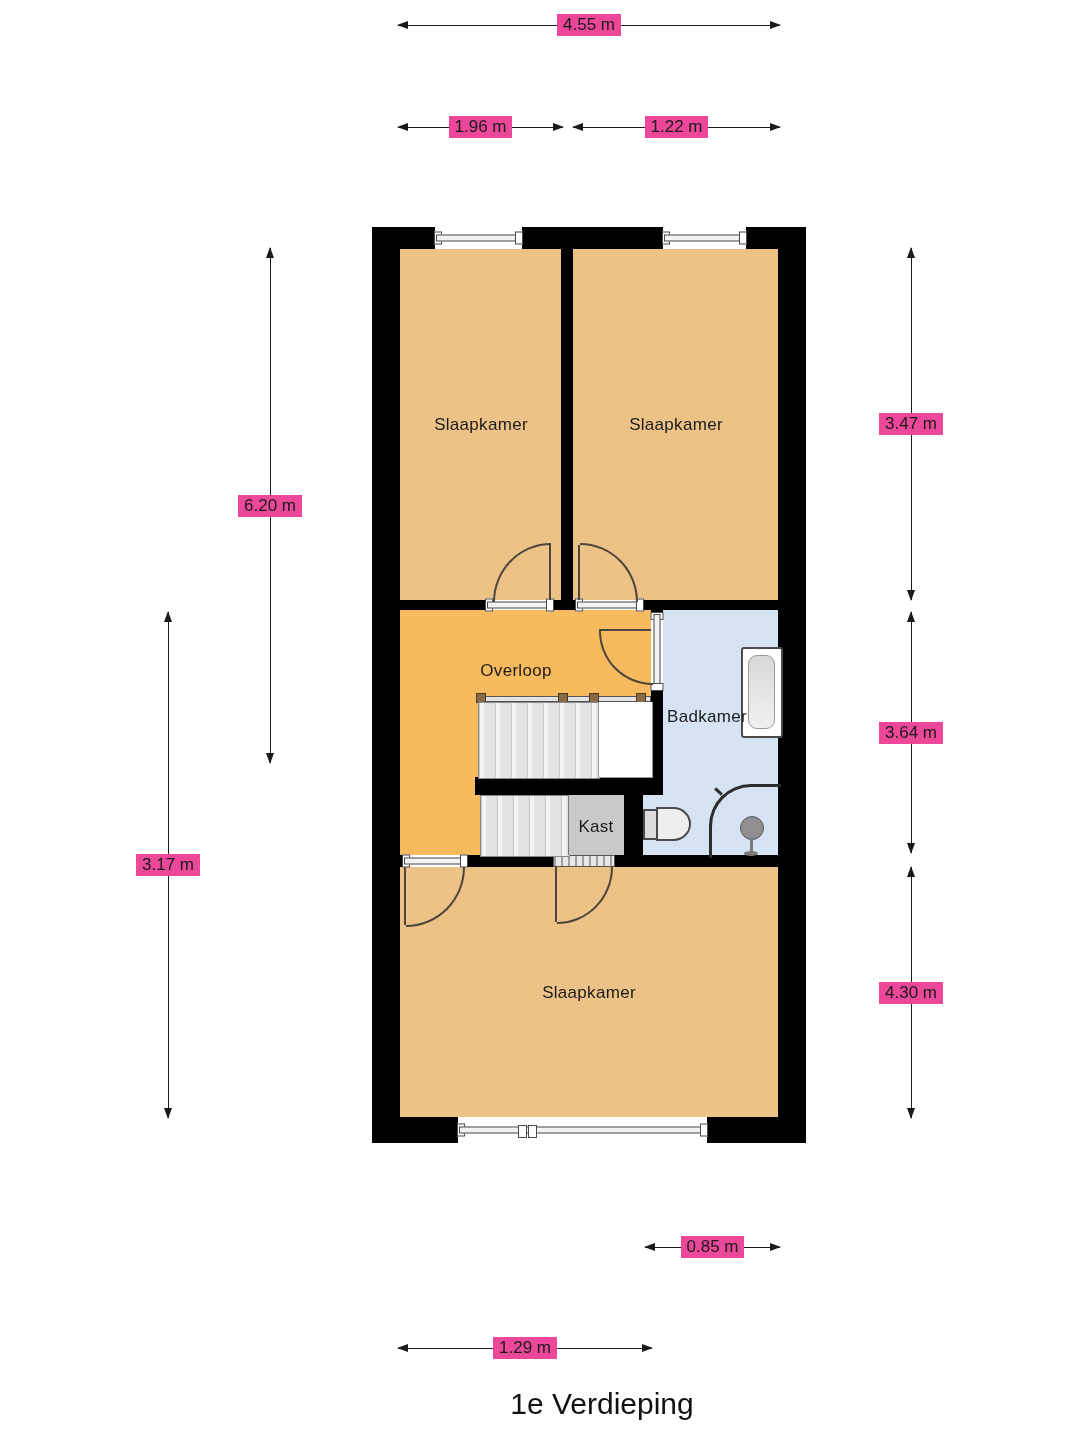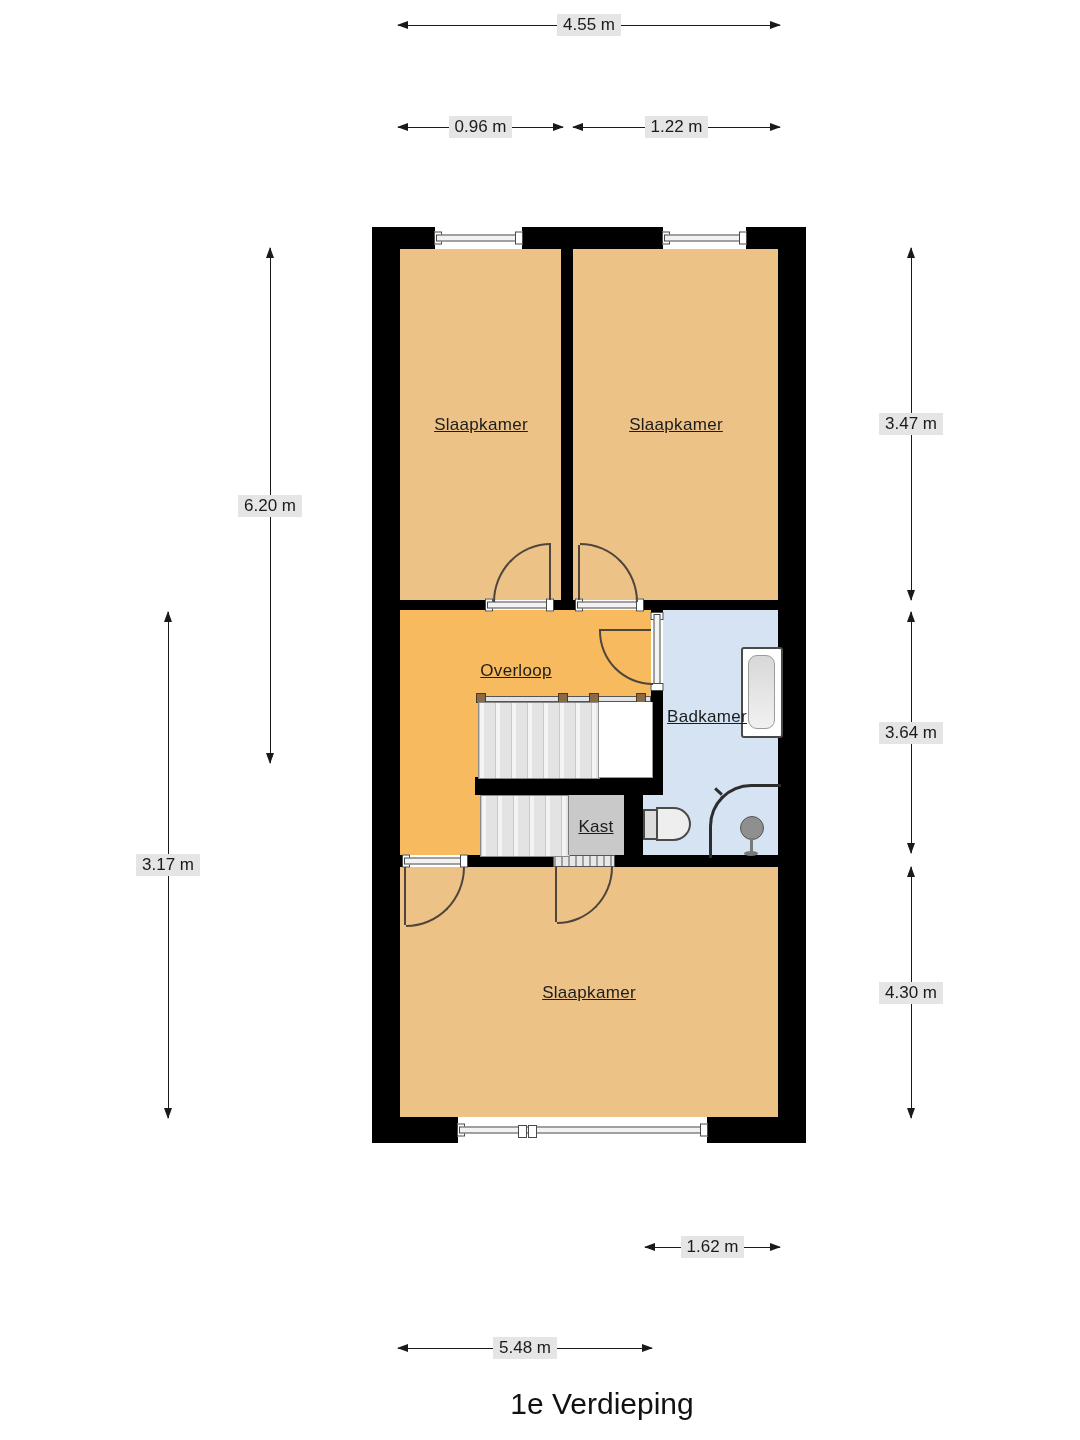--- a/index.html
+++ b/index.html
@@ -5,21 +5,21 @@
   html,body{margin:0;padding:0;background:#ffffff;}
   .canvas{position:relative;width:1080px;height:1440px;background:#fff;
           font-family:"Liberation Sans",sans-serif;overflow:hidden;}
 
   
   .abs{position:absolute;}
   .wall{position:absolute;background:#000;}
   .room{position:absolute;}
 
   .room-label{position:absolute;transform:translate(-50%,-50%);
-    font-size:17px;color:#1c1c1c;white-space:nowrap;letter-spacing:.3px;text-decoration:underline;}
+    font-size:17px;color:#1c1c1c;white-space:nowrap;letter-spacing:.3px;}
 
   
   .win{position:absolute;background:#fff;}
   .win .bar{position:absolute;left:1px;right:1px;top:50%;height:5px;
     transform:translateY(-50%);border:1px solid #4a4a4a;background:#f2f2f2;}
   .win::before,.win::after{content:"";position:absolute;top:50%;
     transform:translateY(-50%);width:6px;height:11px;background:#fff;
     border:1px solid #4a4a4a;}
   .win::before{left:-1px;} .win::after{right:-1px;}
 
@@ -67,21 +67,21 @@
 
   
   .dim-h,.dim-v{position:absolute;}
   .dim-h .line{position:absolute;left:0;right:0;top:0;height:1px;background:#1a1a1a;}
   .dim-v .line{position:absolute;top:0;bottom:0;left:0;width:1px;background:#1a1a1a;}
   .arr{position:absolute;width:0;height:0;}
   .arr-l{left:-1px;top:-4px;border-top:4px solid transparent;border-bottom:4px solid transparent;border-right:11px solid #1a1a1a;}
   .arr-r{right:-1px;top:-4px;border-top:4px solid transparent;border-bottom:4px solid transparent;border-left:11px solid #1a1a1a;}
   .arr-u{top:-1px;left:-4px;border-left:4px solid transparent;border-right:4px solid transparent;border-bottom:11px solid #1a1a1a;}
   .arr-d{bottom:-1px;left:-4px;border-left:4px solid transparent;border-right:4px solid transparent;border-top:11px solid #1a1a1a;}
-  .dim-label{position:absolute;background:#e5e5e5;padding:1px 6px;font-size:17px;
+  .dim-label{position:absolute;background:#ec4899;padding:1px 6px;font-size:17px;
     color:#1a1a1a;white-space:nowrap;}
   .dim-h .dim-label{left:50%;top:0;transform:translate(-50%,-50%);}
   .dim-v .dim-label{left:0;top:50%;transform:translate(-50%,-50%);}
 
   .floor-title{position:absolute;transform:translate(-50%,-50%);
     font-size:30px;color:#111;white-space:nowrap;}
 </style>
 </head>
 <body>
 
@@ -179,21 +179,21 @@
     <div class="line"></div>
     <div class="arr arr-l"></div>
     <div class="arr arr-r"></div>
     <span class="dim-label">4.55 m</span>
   </div>
 
   <div class="dim-h" style="left:398px;top:127px;width:165px;">
     <div class="line"></div>
     <div class="arr arr-l"></div>
     <div class="arr arr-r"></div>
-    <span class="dim-label">0.96 m</span>
+    <span class="dim-label">1.96 m</span>
   </div>
 
   <div class="dim-h" style="left:573px;top:127px;width:207px;">
     <div class="line"></div>
     <div class="arr arr-l"></div>
     <div class="arr arr-r"></div>
     <span class="dim-label">1.22 m</span>
   </div>
 
   <div class="dim-v" style="left:270px;top:248px;height:515px;">
@@ -228,25 +228,25 @@
     <div class="line"></div>
     <div class="arr arr-u"></div>
     <div class="arr arr-d"></div>
     <span class="dim-label">4.30 m</span>
   </div>
 
   <div class="dim-h" style="left:645px;top:1247px;width:135px;">
     <div class="line"></div>
     <div class="arr arr-l"></div>
     <div class="arr arr-r"></div>
-    <span class="dim-label">1.62 m</span>
+    <span class="dim-label">0.85 m</span>
   </div>
 
   <div class="dim-h" style="left:398px;top:1348px;width:254px;">
     <div class="line"></div>
     <div class="arr arr-l"></div>
     <div class="arr arr-r"></div>
-    <span class="dim-label">5.48 m</span>
+    <span class="dim-label">1.29 m</span>
   </div>
 
   <div class="floor-title" style="left:602px;top:1404px;">1e Verdieping</div>
 
 </div>
 
 </body></html>

